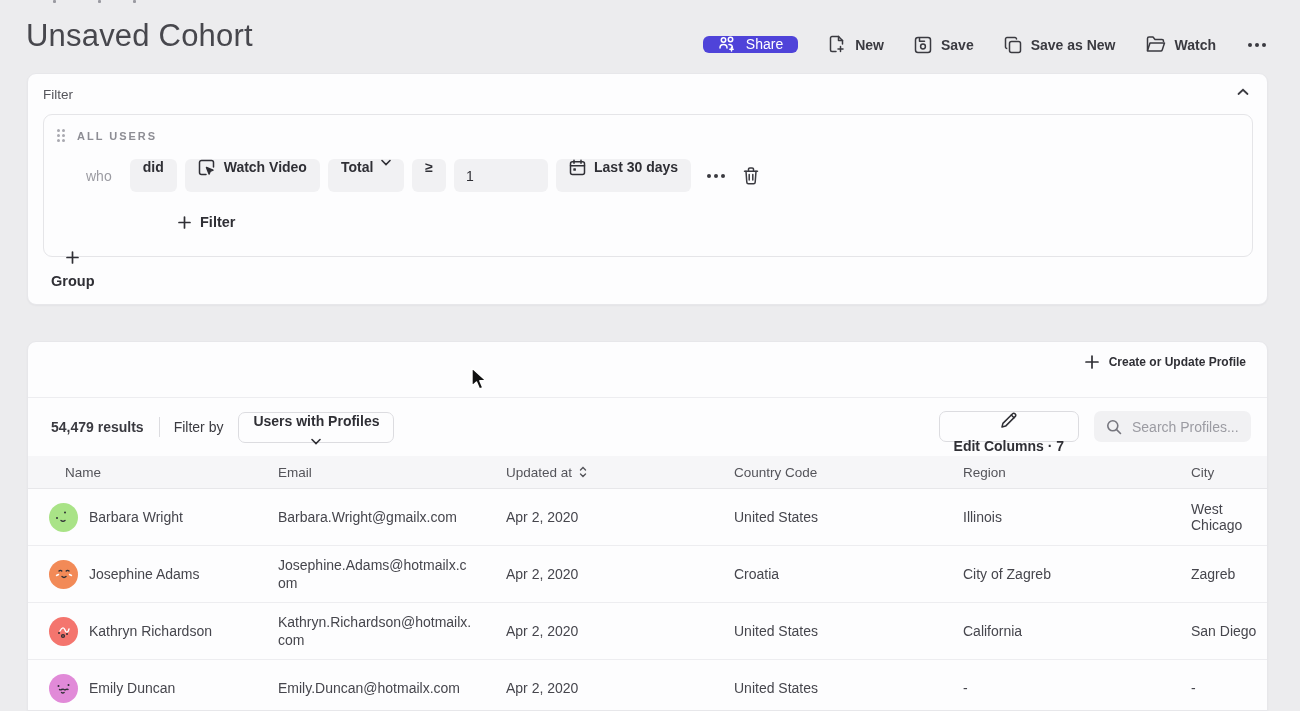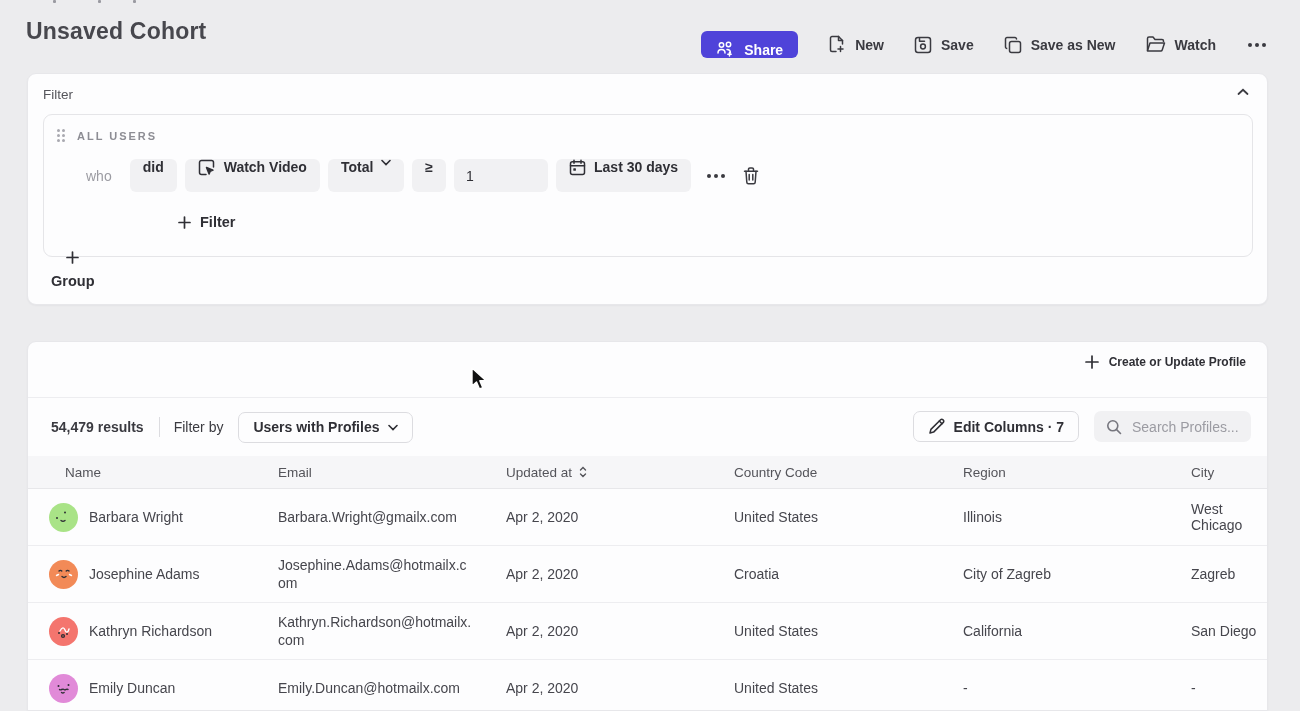--- a/index.html
+++ b/index.html
@@ -9,26 +9,26 @@
     background:#ececee;
     color:#3a3a40;
     position:relative;
   }
   svg { display:block; }
 
   
   .top-clip { position:absolute; top:0; left:0; height:4px; width:100%; }
   .top-clip span { position:absolute; top:0; width:3px; height:3px; background:#9a9aa1; border-radius:1px; }
   .page-header { position:absolute; top:0; left:0; right:0; height:90px; }
-  .page-title { position:absolute; left:26px; top:18px; font-size:23px; font-weight:bold; color:#47474d; letter-spacing:.2px; }
+  .page-title { position:absolute; left:26px; top:18px; font-size:31px; font-weight:normal; color:#47474d; letter-spacing:.2px; }
   .header-actions { position:absolute; right:32px; top:28px; display:flex; align-items:center; gap:30px; height:33px; }
   .btn-primary {
-    display:flex; align-items:flex-end; gap:9px; height:27px; padding:0 15px;
+    display:flex; align-items:flex-start; gap:9px; height:17px; padding:0 15px;
     background:#4f43d9; color:#fff; border:none; border-radius:6px;
-    font-size:14px; font-weight:bold; cursor:pointer; font-family:inherit;
+    font-size:14px; font-weight:normal; cursor:pointer; font-family:inherit;
   }
   .btn-text {
     display:flex; align-items:center; gap:9px; background:none; border:none;
     font-size:14px; font-weight:bold; color:#3a3a40; cursor:pointer; font-family:inherit;
   }
   .dots-btn { display:flex; gap:3px; background:none; border:none; cursor:pointer; padding:4px 2px; }
   .dots-btn i { width:4px; height:4px; border-radius:50%; background:#3a3a40; }
 
   
   .card {
@@ -82,21 +82,21 @@
     background:none; border:none; cursor:pointer; font-family:inherit;
     font-size:12px; font-weight:bold; color:#2f2f35;
   }
   .results-toolbar { position:relative; height:58px; display:flex; align-items:center; padding-left:23px; }
   .results-count { font-size:14px; font-weight:bold; color:#3a3a40; }
   .v-divider { width:1px; height:20px; background:#dcdce0; margin:0 14px 0 15px; }
   .filter-by { font-size:14px; color:#3a3a40; margin-right:15px; }
   .btn-outline {
     display:flex; align-items:center; gap:9px; height:31px; padding:0 14px;
     background:#fdfdfe; border:1px solid #dcdce0; border-radius:7px; cursor:pointer;
-    font-size:14px; font-weight:bold; color:#2f2f35; font-family:inherit; white-space:nowrap;
+    font-size:14px; font-weight:bold; color:#2f2f35; font-family:inherit; white-space:nowrap;flex-direction:column;
   }
   .toolbar-right { position:absolute; right:16px; top:13px; display:flex; align-items:center; gap:15px; }
   .search-box {
     display:flex; align-items:center; gap:10px; width:157px; height:31px;
     background:#f1f1f3; border-radius:7px; padding:0 12px;
   }
   .search-box input {
     border:none; background:none; outline:none; width:110px;
     font-size:14px; color:#3a3a40; font-family:inherit;
   }

